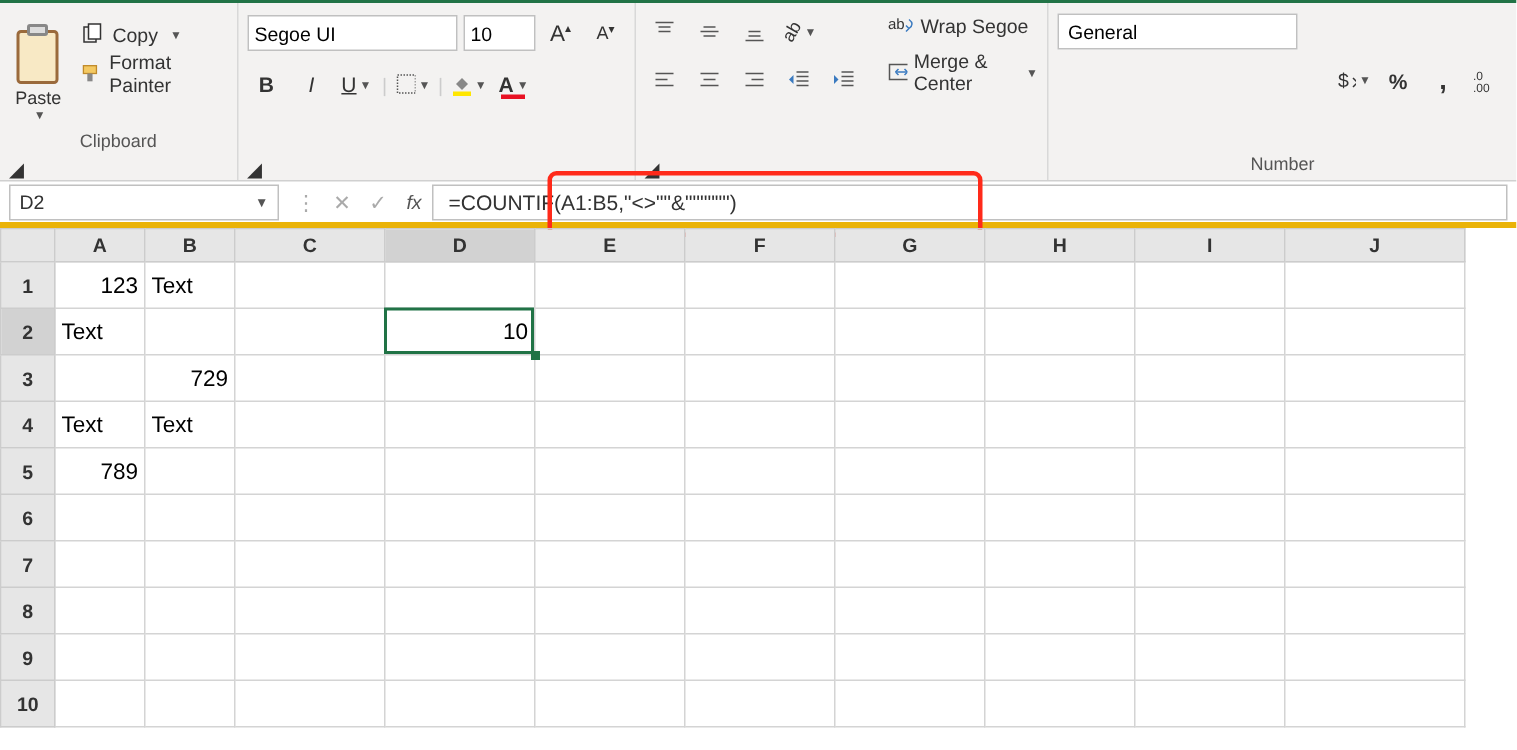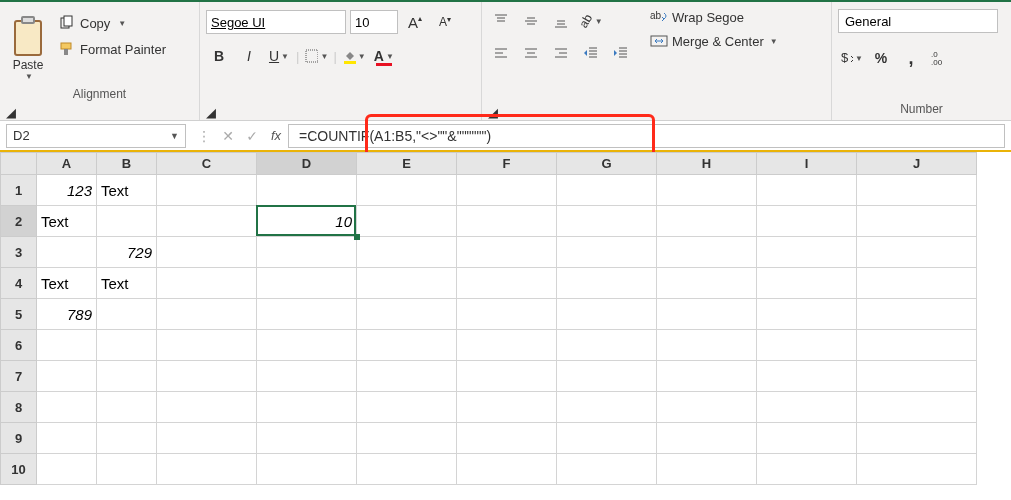--- a/index.html
+++ b/index.html
@@ -24,35 +24,35 @@
   .font-row { display:flex; gap:4px; align-items:center; }
   .font-btn { width:26px; height:26px; display:flex; align-items:center; justify-content:center; border:1px solid transparent; font-size:14px; }
   .dd { font-size:8px; color:#555; margin-left:2px; }
   
   .align-btn { width:26px; height:24px; display:flex; align-items:center; justify-content:center; }
   .merge-row { display:flex; align-items:center; gap:4px; font-size:13px; }
   
   .num-select { width:160px; height:24px; border:1px solid #c0c0c0; background:#fff; padding:2px 6px; font-size:13px; }
   
   
-  .formula-bar { height:32px; border-top:1px solid #d0d0d0; border-bottom:2px solid #eab308; display:flex; align-items:center; background:#fff; }
+  .formula-bar { height:32px; border-top:1px solid #d0d0d0; border-bottom:4px solid #eab308; display:flex; align-items:center; background:#fff; }
   .name-box { width:180px; height:24px; border:1px solid #c0c0c0; margin:0 6px; display:flex; align-items:center; padding:0 6px; font-size:13px; }
   .name-box .nb-dd { margin-left:auto; font-size:9px; color:#555; }
   .fb-btn { width:24px; height:24px; display:flex; align-items:center; justify-content:center; color:#aaa; font-size:14px; }
   .fx { font-style:italic; color:#555; font-size:13px; }
   .formula-input { flex:1; height:24px; border:1px solid #c0c0c0; margin-right:6px; padding:0 10px; font-size:14px; display:flex; align-items:center; }
   .highlight-box { position:absolute; border:3px solid #ff2a1a; border-radius:6px; pointer-events:none; }
   
   
   .grid-area { position:relative; }
   .grid { border-collapse:collapse; table-layout:fixed; }
   .hdr { background:#e6e6e6; border:1px solid #ccc; font-size:13px; color:#333; text-align:center; height:22px; }
   .row-hdr { background:#e6e6e6; border:1px solid #ccc; font-size:13px; color:#333; text-align:center; width:36px; }
   td.cell { border:1px solid #d4d4d4; height:31px; padding:0 4px; font-size:15px; color:#000; text-align:left; vertical-align:middle; }
-  td.cell.num { text-align:right;font-style:italic; }
+  td.cell.num { text-align:right; }
   .col-A { width:60px;} .col-B { width:60px;} .col-C { width:100px;} .col-D { width:100px;}
   .col-E { width:100px;} .col-F { width:100px;} .col-G { width:100px;} .col-H { width:100px;}
   .col-I { width:100px;} .col-J { width:120px;}
   .hdr.sel { background:#d2d2d2; }
   .row-hdr.sel { background:#d2d2d2; }
   
   .active-cell-border { position:absolute; border:2px solid #217346; pointer-events:none; }
   .fill-handle { position:absolute; width:6px; height:6px; background:#217346; }
   
   svg { display:block; }
@@ -83,28 +83,28 @@
         </div>
         <div class="small-btn">
           <svg class="brush" viewBox="0 0 16 16">
               <rect x="3" y="2" width="10" height="6" fill="#f4c962" stroke="#c08a2a"></rect>
               <rect x="6" y="8" width="4" height="6" fill="#888"></rect>
             </svg>
           <span>Format Painter</span>
         </div>
       </div>
     </div>
-    <div class="ribbon-label">Alignment</div>
+    <div class="ribbon-label">Clipboard</div>
     <span class="launcher">◢</span>
   </div>
 
   <div class="ribbon-group" style="width:282px">
     <div class="ribbon-group-content" style="flex-direction:column; gap:8px; padding-top:4px">
       <div class="font-row">
-        <input class="font-select" style="width: 140px; text-decoration: underline;" value="Segoe UI">
+        <input class="font-select" style="width: 140px;" value="Segoe UI">
         <input class="font-select size-select" value="10" style="">
         <div class="font-btn">
             <span style="font-size:15px">A</span>
             <span style="font-size:8px;position:relative;top:-4px">▴</span>
           </div>
         <div class="font-btn">
             <span style="font-size:12px">A</span>
             <span style="font-size:8px;position:relative;top:-3px">▾</span>
           </div>
       </div>
@@ -233,21 +233,21 @@
             </svg>
           <span>Merge &amp; Center</span>
           <span class="dd">▼</span>
         </div>
       </div>
     </div>
     <span class="launcher">◢</span>
   </div>
 
   <div class="ribbon-group" style="flex:1; border-right:none">
-    <div class="ribbon-group-content" style="flex-direction:column; gap:12px; padding-top:4px">
+    <div class="ribbon-group-content" style="flex-direction:row; gap:24px; padding-top:4px">
       <input class="num-select" value="General" style="">
       <div class="font-row">
         <div class="font-btn">
             <svg width="18" height="16">
               <text x="2" y="12" font-size="13" fill="#333">$</text>
               <path d="M12 6 L15 9 L12 12" fill="none" stroke="#333"></path>
             </svg>
             <span class="dd">▼</span>
           </div>
         <div class="font-btn">

